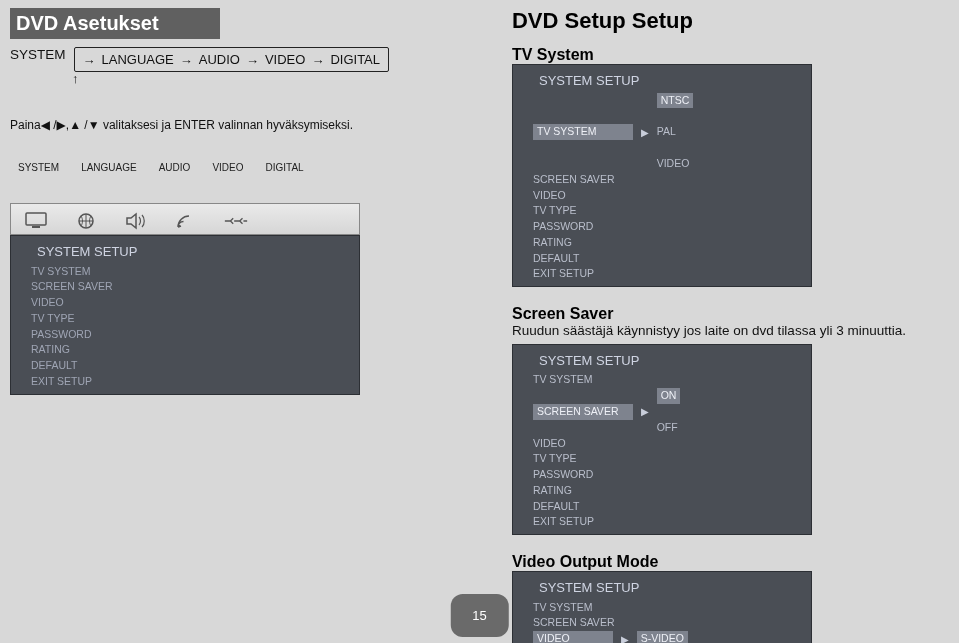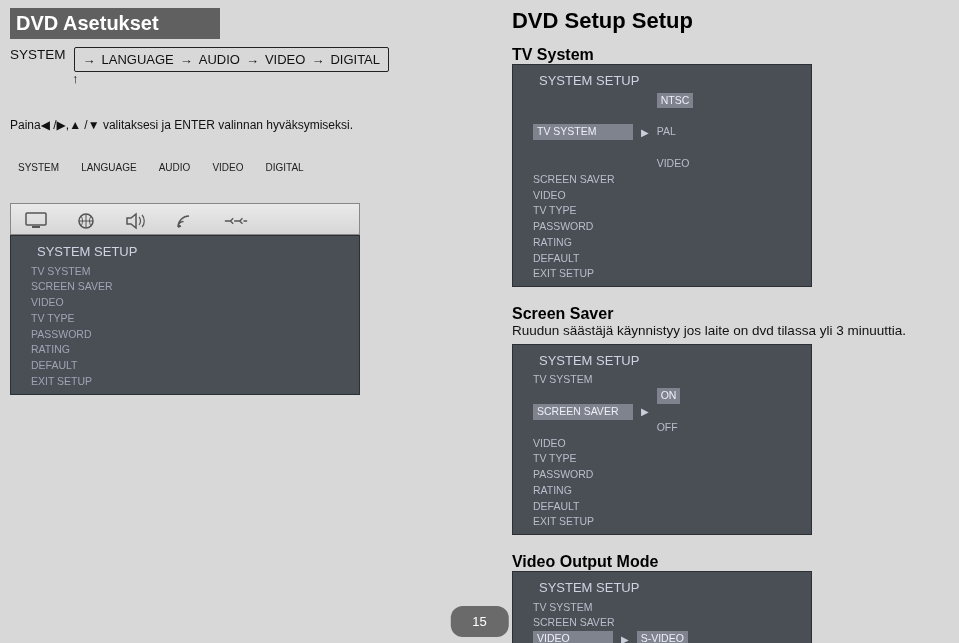--- a/index.html
+++ b/index.html
@@ -154,21 +154,21 @@
 
   
   .page-num {
     position: absolute;
     left: 50%;
     transform: translateX(-50%);
     bottom: 6px;
     background: #6a6a6a;
     color: #fff;
     font-size: 13px;
-    padding: 8px 22px;
+    padding: 14px 22px;
     border-radius: 12px;
   }
 </style>
 </head>
 <body>
 
 <div class="page">
 
   <div class="col col-left">
     <div class="title-bar">DVD Asetukset</div>

